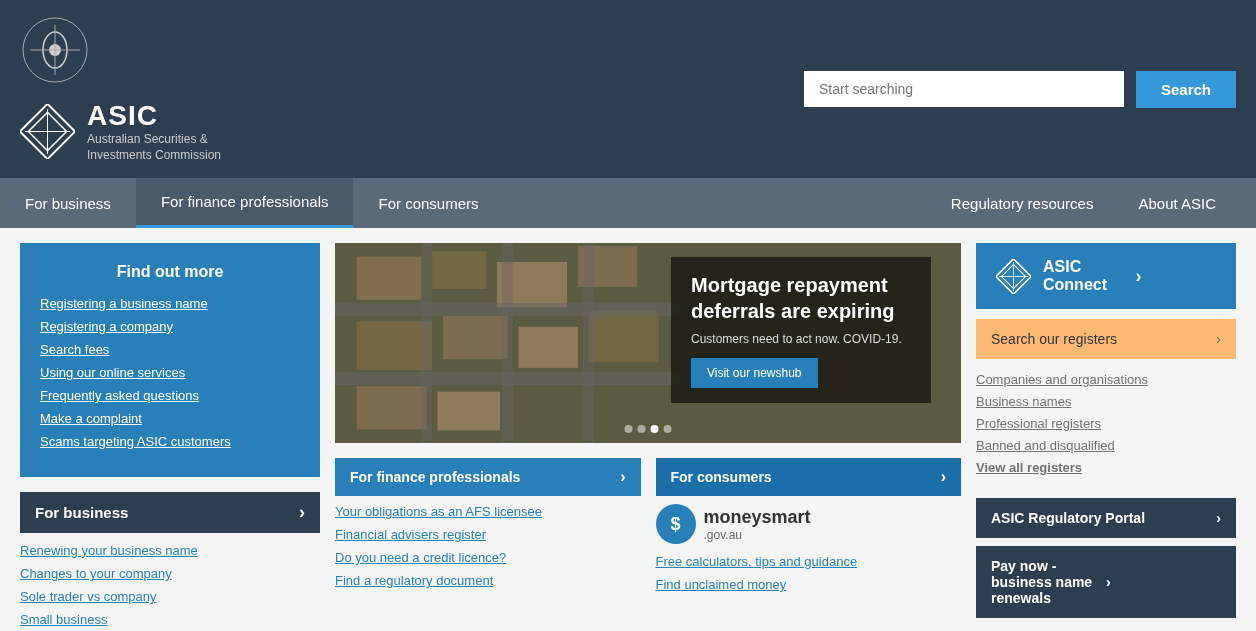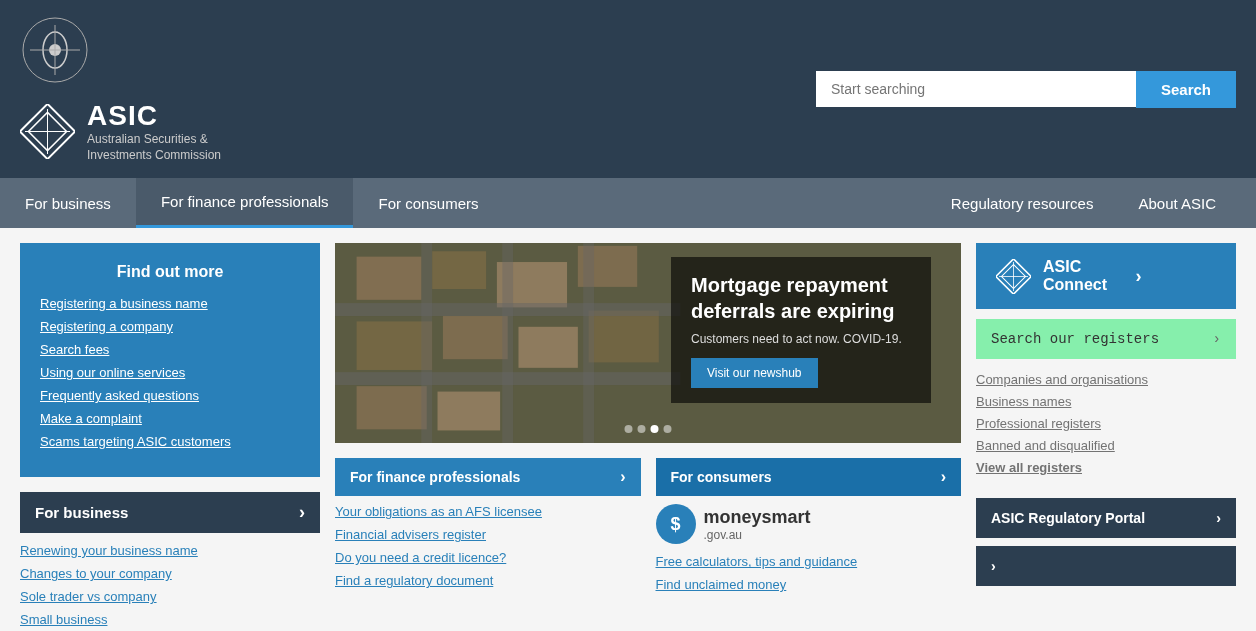--- a/index.html
+++ b/index.html
@@ -41,21 +41,21 @@
       letter-spacing: 1px;
     }
     .asic-text p {
       color: #ccc;
       font-size: 12px;
       line-height: 1.3;
     }
     .header-search {
       display: flex;
       align-items: center;
-      gap: 0;
+      gap: 12px;
     }
     .search-input {
       width: 320px;
       padding: 10px 15px;
       border: none;
       font-size: 14px;
       outline: none;
       background: white;
     }
     .search-btn {
@@ -303,28 +303,27 @@
     }
     .asic-connect-btn span {
       color: white;
       font-size: 16px;
       font-weight: bold;
       flex: 1;
     }
     .asic-connect-btn .chevron { color: white; font-size: 18px; }
 
     .search-registers {
-      background: #86efac;
+      background: #fdba74;
       padding: 12px 15px;
       display: flex;
       align-items: center;
       justify-content: space-between;
       margin-bottom: 8px;
       cursor: pointer;
-      font-family: Liberation Mono, monospace;
     }
     .search-registers span {
       font-size: 14px;
       color: #333;
     }
     .search-registers .chevron { color: #666; }
 
     .register-links {
       padding: 5px 0;
       margin-bottom: 10px;
@@ -546,18 +545,19 @@
       <a style="font-weight:bold;">View all registers</a>
     </div>
 
     <div class="portal-btn">
       <span>ASIC Regulatory Portal</span>
       <span class="chevron">›</span>
     </div>
 
     <div style="margin-top: 8px;">
       <div class="pay-now-btn">
+        <span>Pay now - business name renewals</span>
         <span class="chevron">›</span>
       </div>
     </div>
   </div>
 
 </div>
 
 </body></html>

